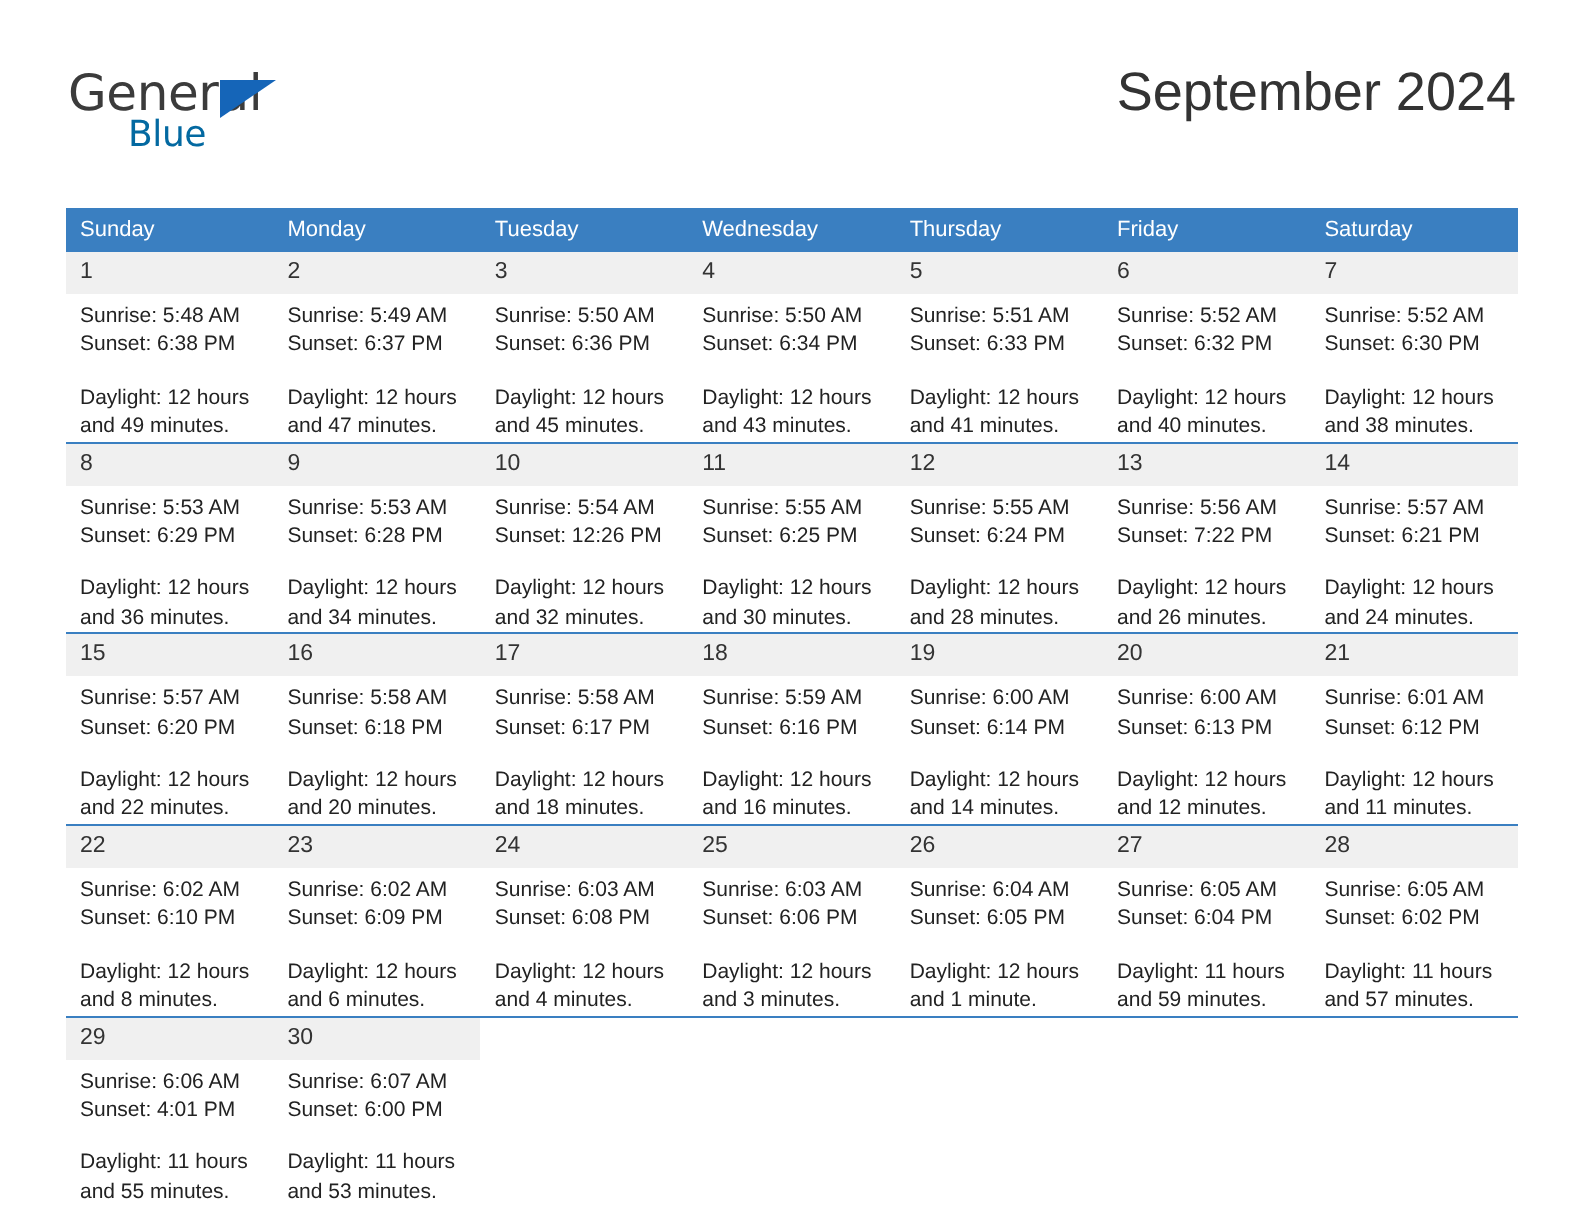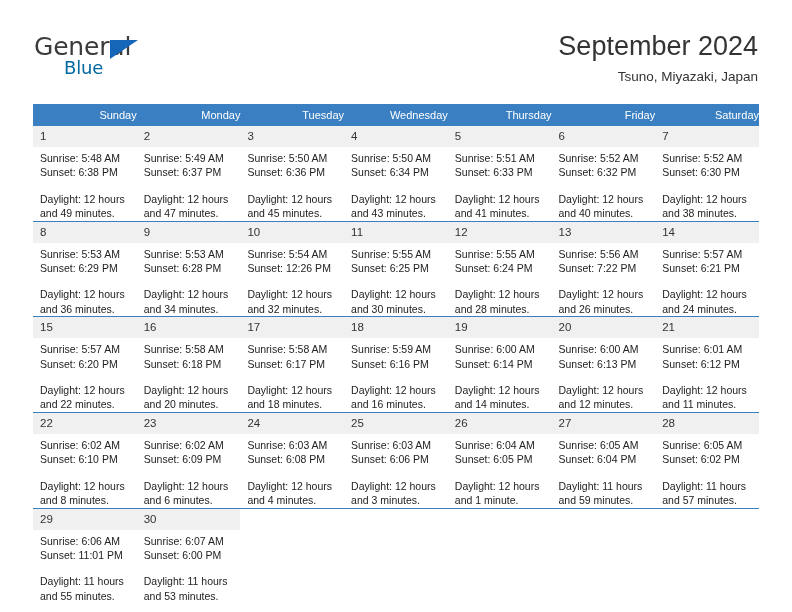--- a/index.html
+++ b/index.html
@@ -98,21 +98,21 @@
     width: 726px;
     border-collapse: collapse;
     table-layout: fixed;
   }
 
   .calendar th {
     background: #3a7fc1;
     color: #ffffff;
     font-size: 11px;
     font-weight: 400;
-    text-align: right;
+    text-align: left;
     padding: 5px 0 5px 7px;
     height: 19px;
     box-sizing: border-box;
     border: none;
   }
 
   .calendar td {
     width: 103.71px;
     vertical-align: top;
     padding: 0;
@@ -160,21 +160,20 @@
   <div class="header">
 
     <div class="brand">
       <span class="brand-general">General</span>
       <span class="brand-flag"></span>
       <span class="brand-blue">Blue</span>
     </div>
 
     <div class="title-block">
       <div class="cal-title">September 2024</div>
-      <div class="cal-subtitle">Tsuno, Miyazaki, Japan</div>
     </div>
 
   </div>
 
   <table class="calendar">
     <thead>
       <tr>
         <th>Sunday</th>
         <th>Monday</th>
         <th>Tuesday</th>
@@ -415,21 +414,21 @@
               <div>Sunset: 6:02 PM</div>
               <div class="daylight">Daylight: 11 hours and 57 minutes.</div>
             </div>
           </td>
         </tr>
         <tr class="week-row">
           <td>
             <div class="daynum">29</div>
             <div class="details">
               <div>Sunrise: 6:06 AM</div>
-              <div>Sunset: 11:01 PM</div>
+              <div>Sunset: 4:01 PM</div>
               <div class="daylight">Daylight: 11 hours and 55 minutes.</div>
             </div>
           </td>
           <td>
             <div class="daynum">30</div>
             <div class="details">
               <div>Sunrise: 6:07 AM</div>
               <div>Sunset: 6:00 PM</div>
               <div class="daylight">Daylight: 11 hours and 53 minutes.</div>
             </div>

